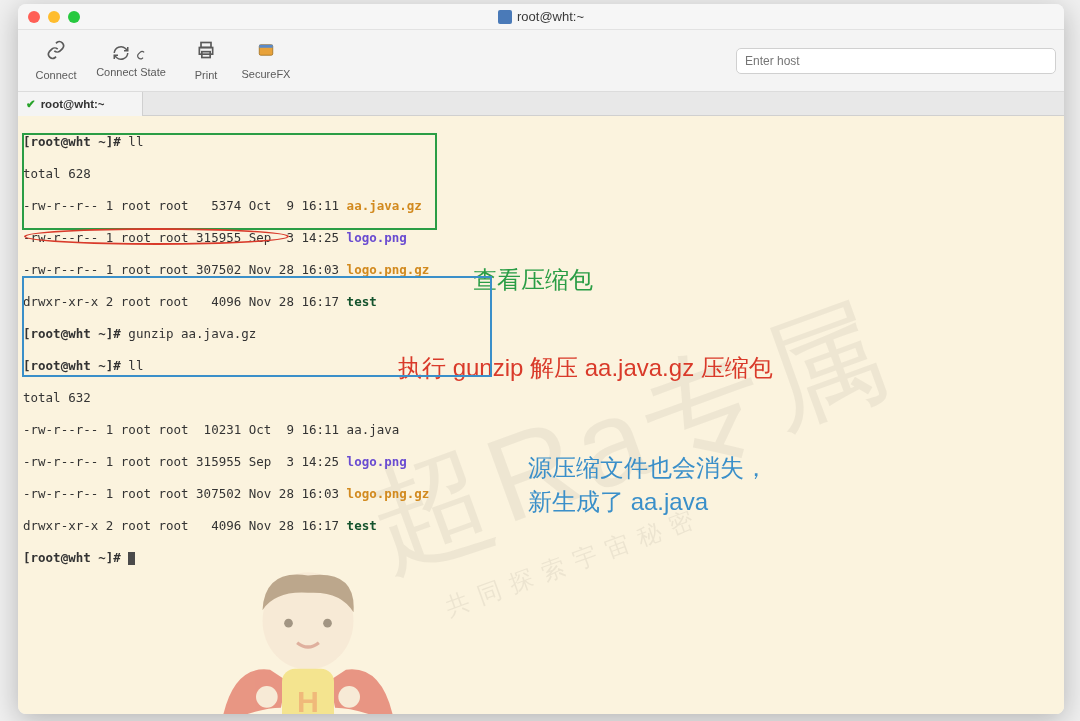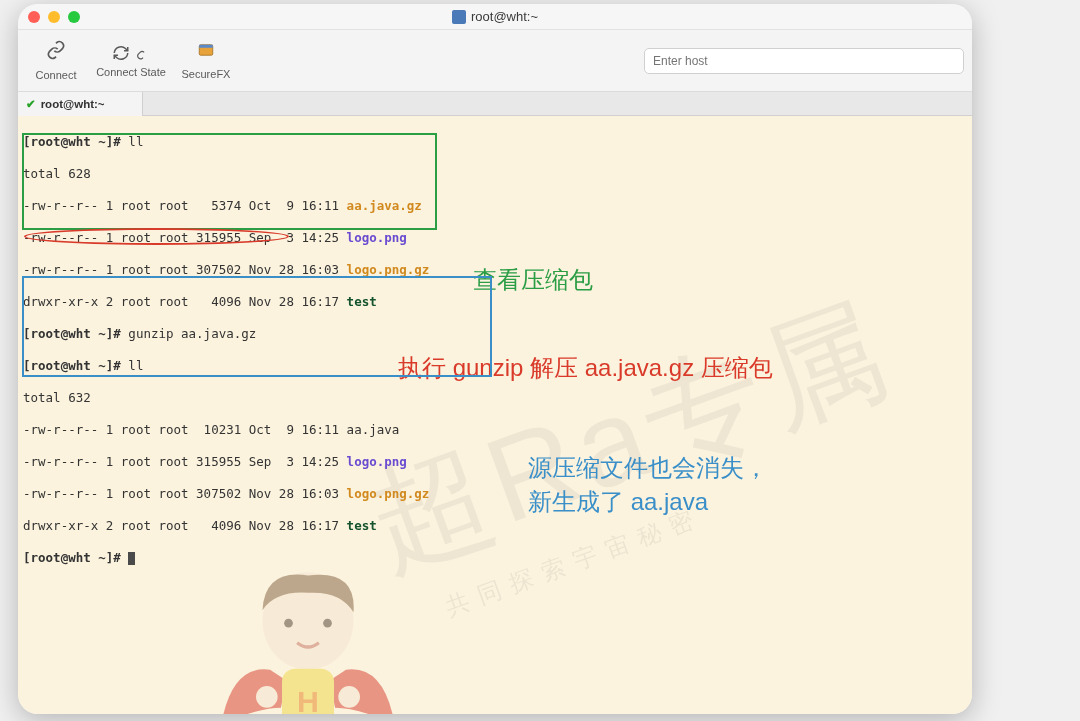--- a/index.html
+++ b/index.html
@@ -8,24 +8,24 @@
   background: #f0f0f0;
   width: 1080px;
   height: 721px;
   overflow: hidden;
   position: relative;
 }
 .window {
   position: absolute;
   left: 18px;
   top: 4px;
-  width: 954px;
+  width: 1046px;
   height: 710px;
   background: #f4f4f4;
-  border-radius: 20px;
+  border-radius: 8px;
   box-shadow: 0 6px 28px rgba(0,0,0,0.25);
   overflow: hidden;
   display: flex;
   flex-direction: column;
 }
 .titlebar {
   height: 26px;
   background: #f6f6f6;
   display: flex;
   align-items: center;
@@ -252,20 +252,30 @@
             <path d="M3 12a9 9 0 0 1 15-6l3 3"></path>
             <path d="M21 4v5h-5"></path>
             <path d="M21 12a9 9 0 0 1-15 6l-3-3"></path>
             <path d="M3 20v-5h5"></path>
           </svg>
         <svg width="14" height="14" viewBox="0 0 24 24" fill="none" stroke="#5a5a5a" stroke-width="2">
             <path d="M14 11a5 5 0 0 0-7 0l-3 3a5 5 0 0 0 7 7l1-1"></path>
           </svg>
       </span>
       <span>Connect State</span>
+    </div>
+    <div class="tool-btn">
+      <span class="tool-icon">
+        <svg width="20" height="20" viewBox="0 0 24 24" fill="none" stroke="#5a5a5a" stroke-width="2">
+            <rect x="6" y="3" width="12" height="6"></rect>
+            <rect x="4" y="9" width="16" height="8"></rect>
+            <rect x="7" y="14" width="10" height="7"></rect>
+          </svg>
+      </span>
+      <span>Print</span>
     </div>
     <div class="tool-btn">
       <span class="tool-icon">
         <svg width="18" height="18" viewBox="0 0 24 24">
             <rect x="3" y="5" width="18" height="14" rx="2" fill="#e8a23a" stroke="#9a6a1a"></rect>
             <rect x="3" y="5" width="18" height="4" fill="#5a8ac9"></rect>
           </svg>
       </span>
       <span>SecureFX</span>
     </div>

